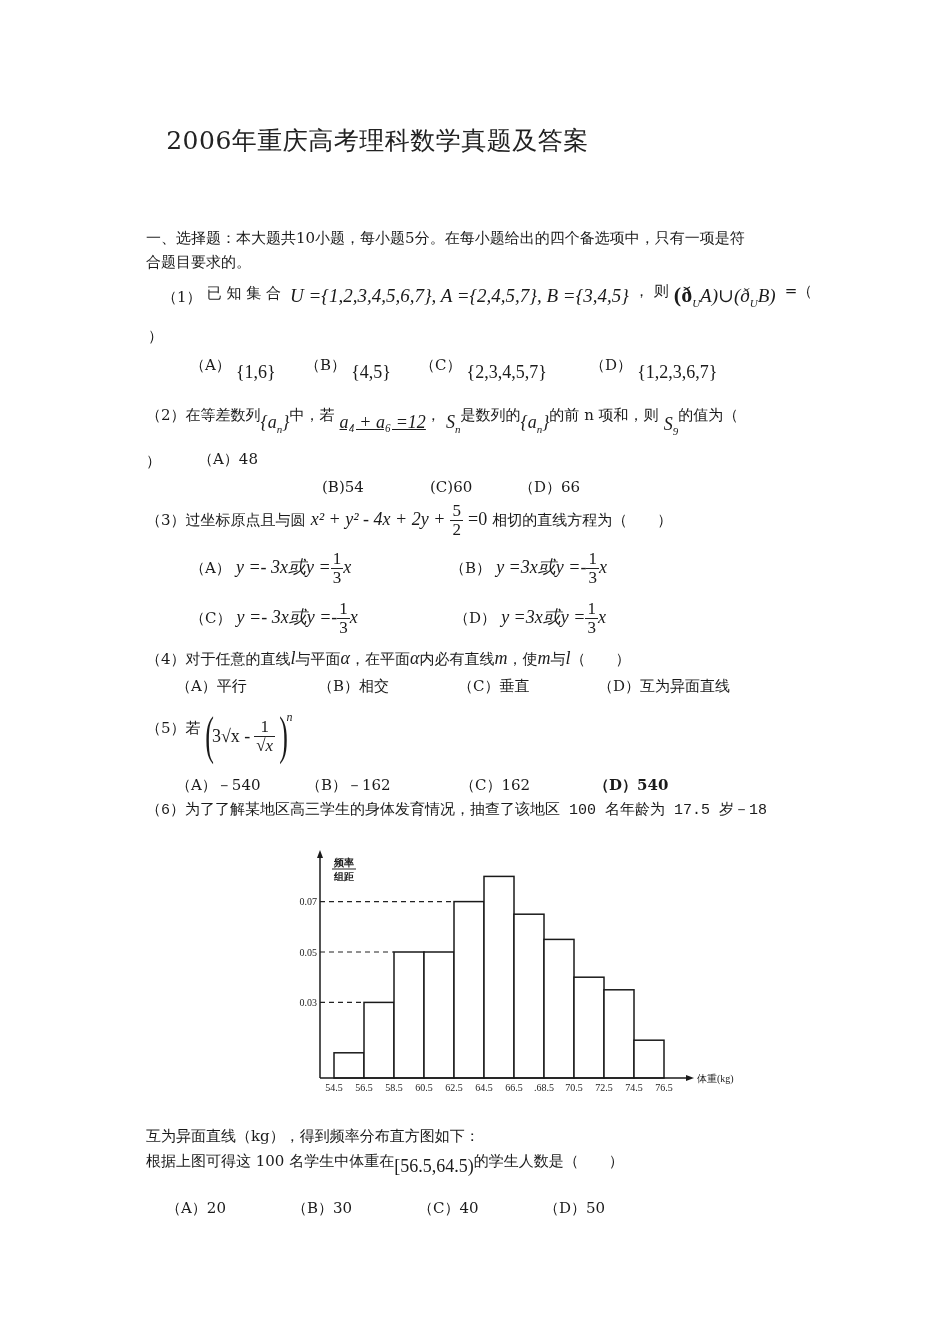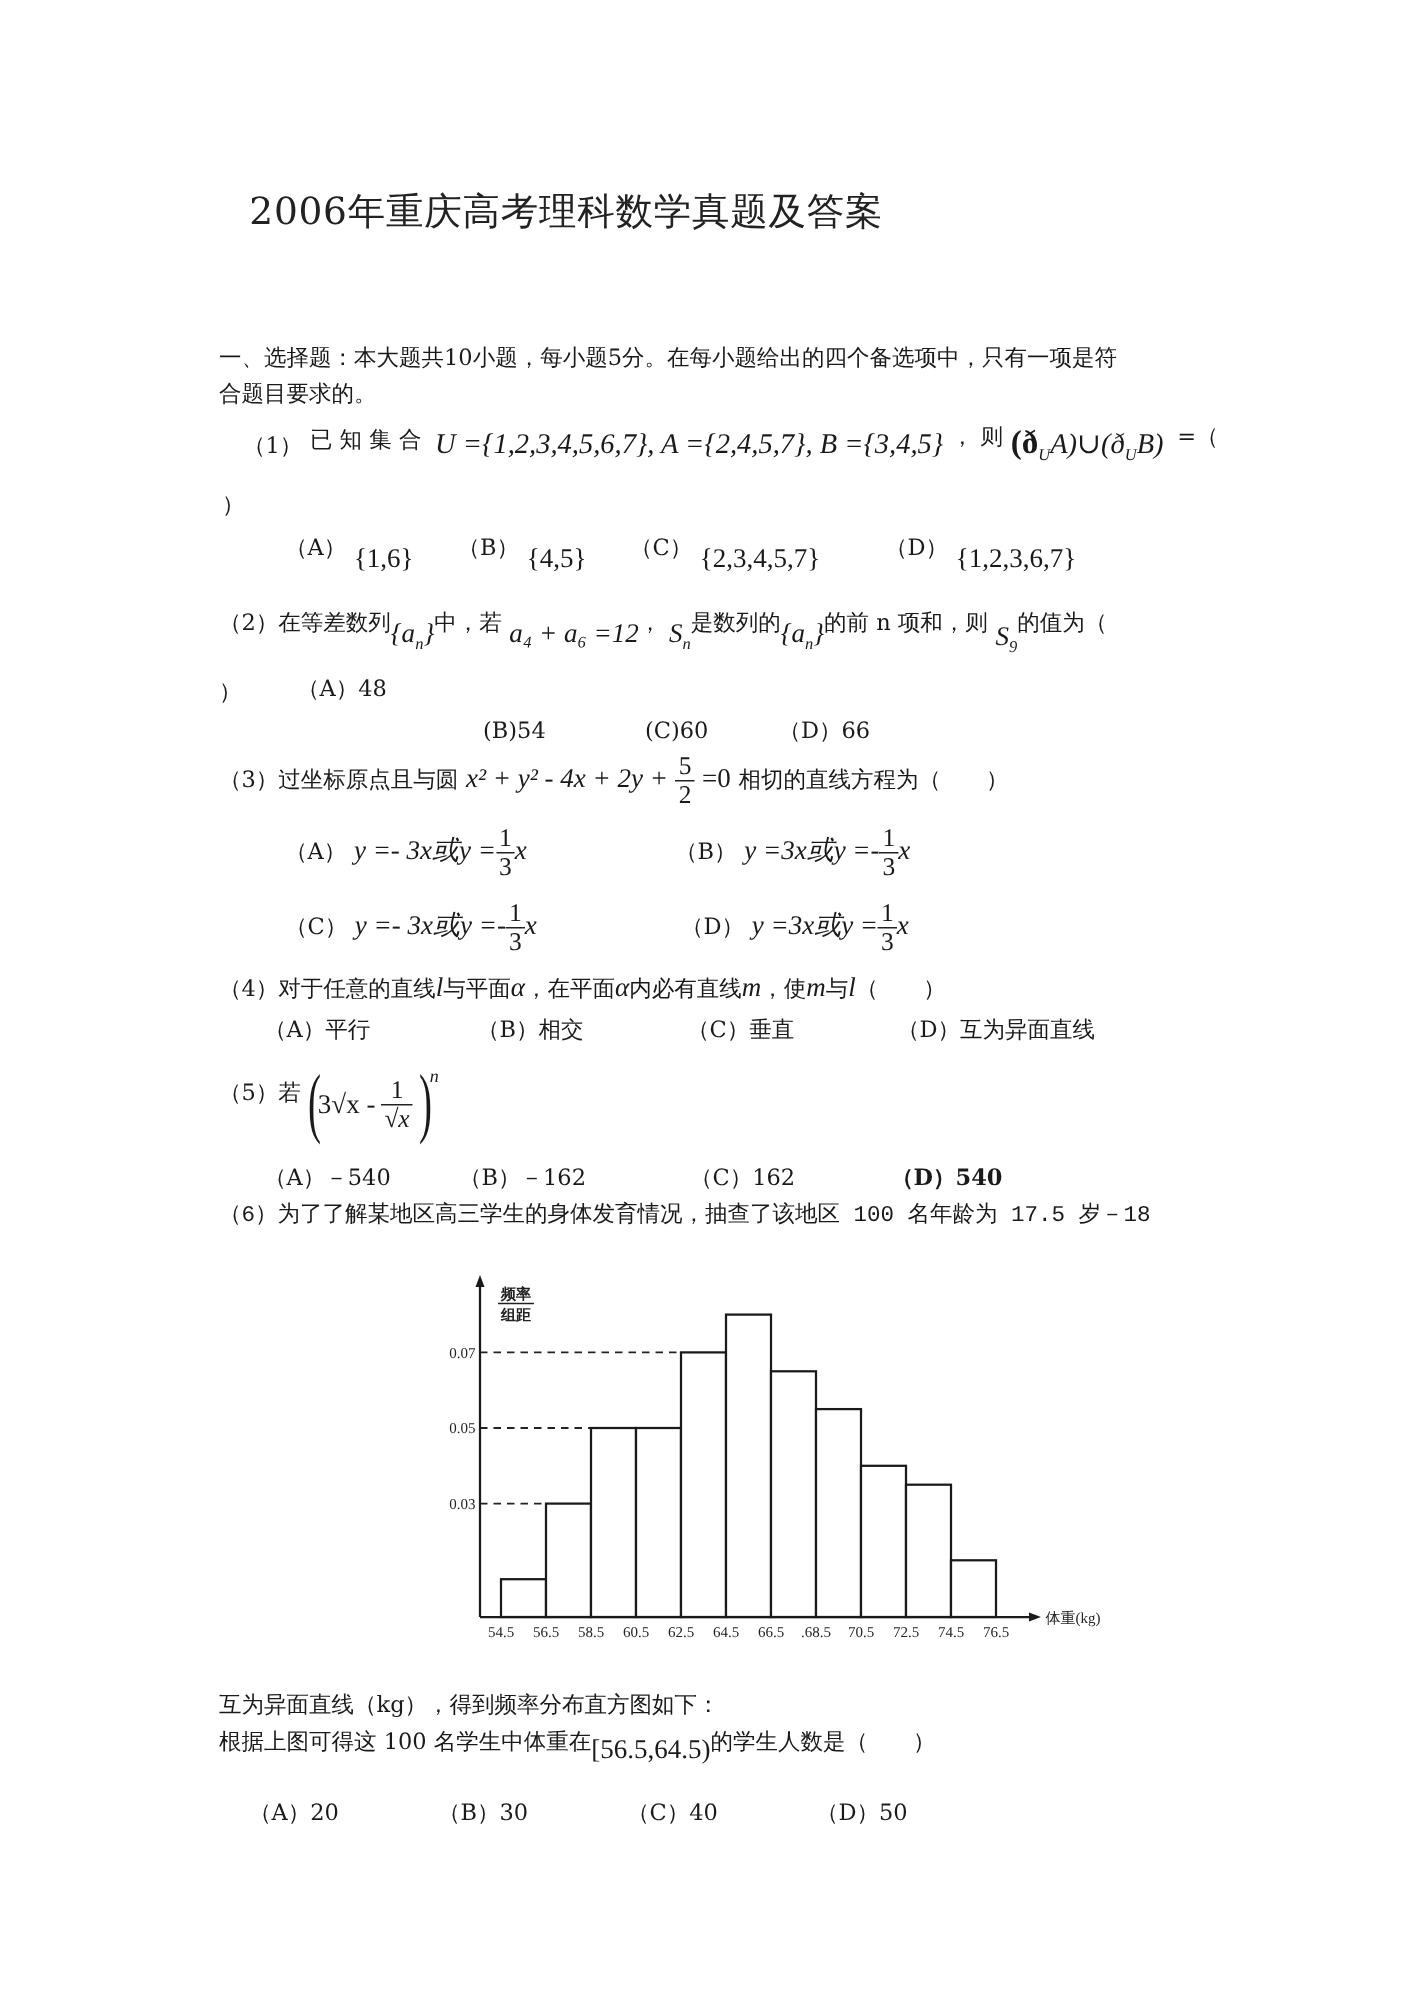--- a/index.html
+++ b/index.html
@@ -50,21 +50,21 @@
   <span class="opt" style="vertical-align:top;">（C）</span>
   <span class="m" style="position:relative; top:6px;">{2,3,4,5,7}</span>
 </div>
 <div class="abs" style="top:356px; left:590px;">
   <span class="opt" style="vertical-align:top;">（D）</span>
   <span class="m" style="position:relative; top:6px;">{1,2,3,6,7}</span>
 </div>
 
 <div class="abs" style="top:404px; left:146px;">
   <span class="t">（2）</span><span class="t">在等差数列</span><span class="mi" style="position:relative; top:8px;"><span>{a</span><sub>n</sub><span>}</span></span><span class="t">中，若</span>
-  <span class="mi" style="position:relative; top:8px;">a₄ + a₆ =12</span><span class="t">，</span>
+  <span class="mi" style="position:relative; top:8px;text-decoration:underline;">a₄ + a₆ =12</span><span class="t">，</span>
   <span class="mi" style="position:relative; top:8px;"><span>S</span><sub>n</sub></span><span class="t">是数列的</span><span class="mi" style="position:relative; top:8px;"><span>{a</span><sub>n</sub><span>}</span></span><span class="t">的前 n 项和，则</span>
   <span class="mi" style="position:relative; top:10px;"><span>S</span><sub>9</sub></span><span class="t">的值为（</span>
 </div>
 <div class="abs t" style="top:451px; left:146px;">）</div>
 <div class="abs opt" style="top:450px; left:198px;"><span>（A）</span><span>48</span></div>
 <div class="abs opt" style="top:478px; left:322px;"><span>(B)</span><span>54</span></div>
 <div class="abs opt" style="top:478px; left:430px;"><span>(C)</span><span>60</span></div>
 <div class="abs opt" style="top:478px; left:519px;"><span>（D）</span><span>66</span></div>
 
 <div class="abs" style="top:502px; left:146px;">

